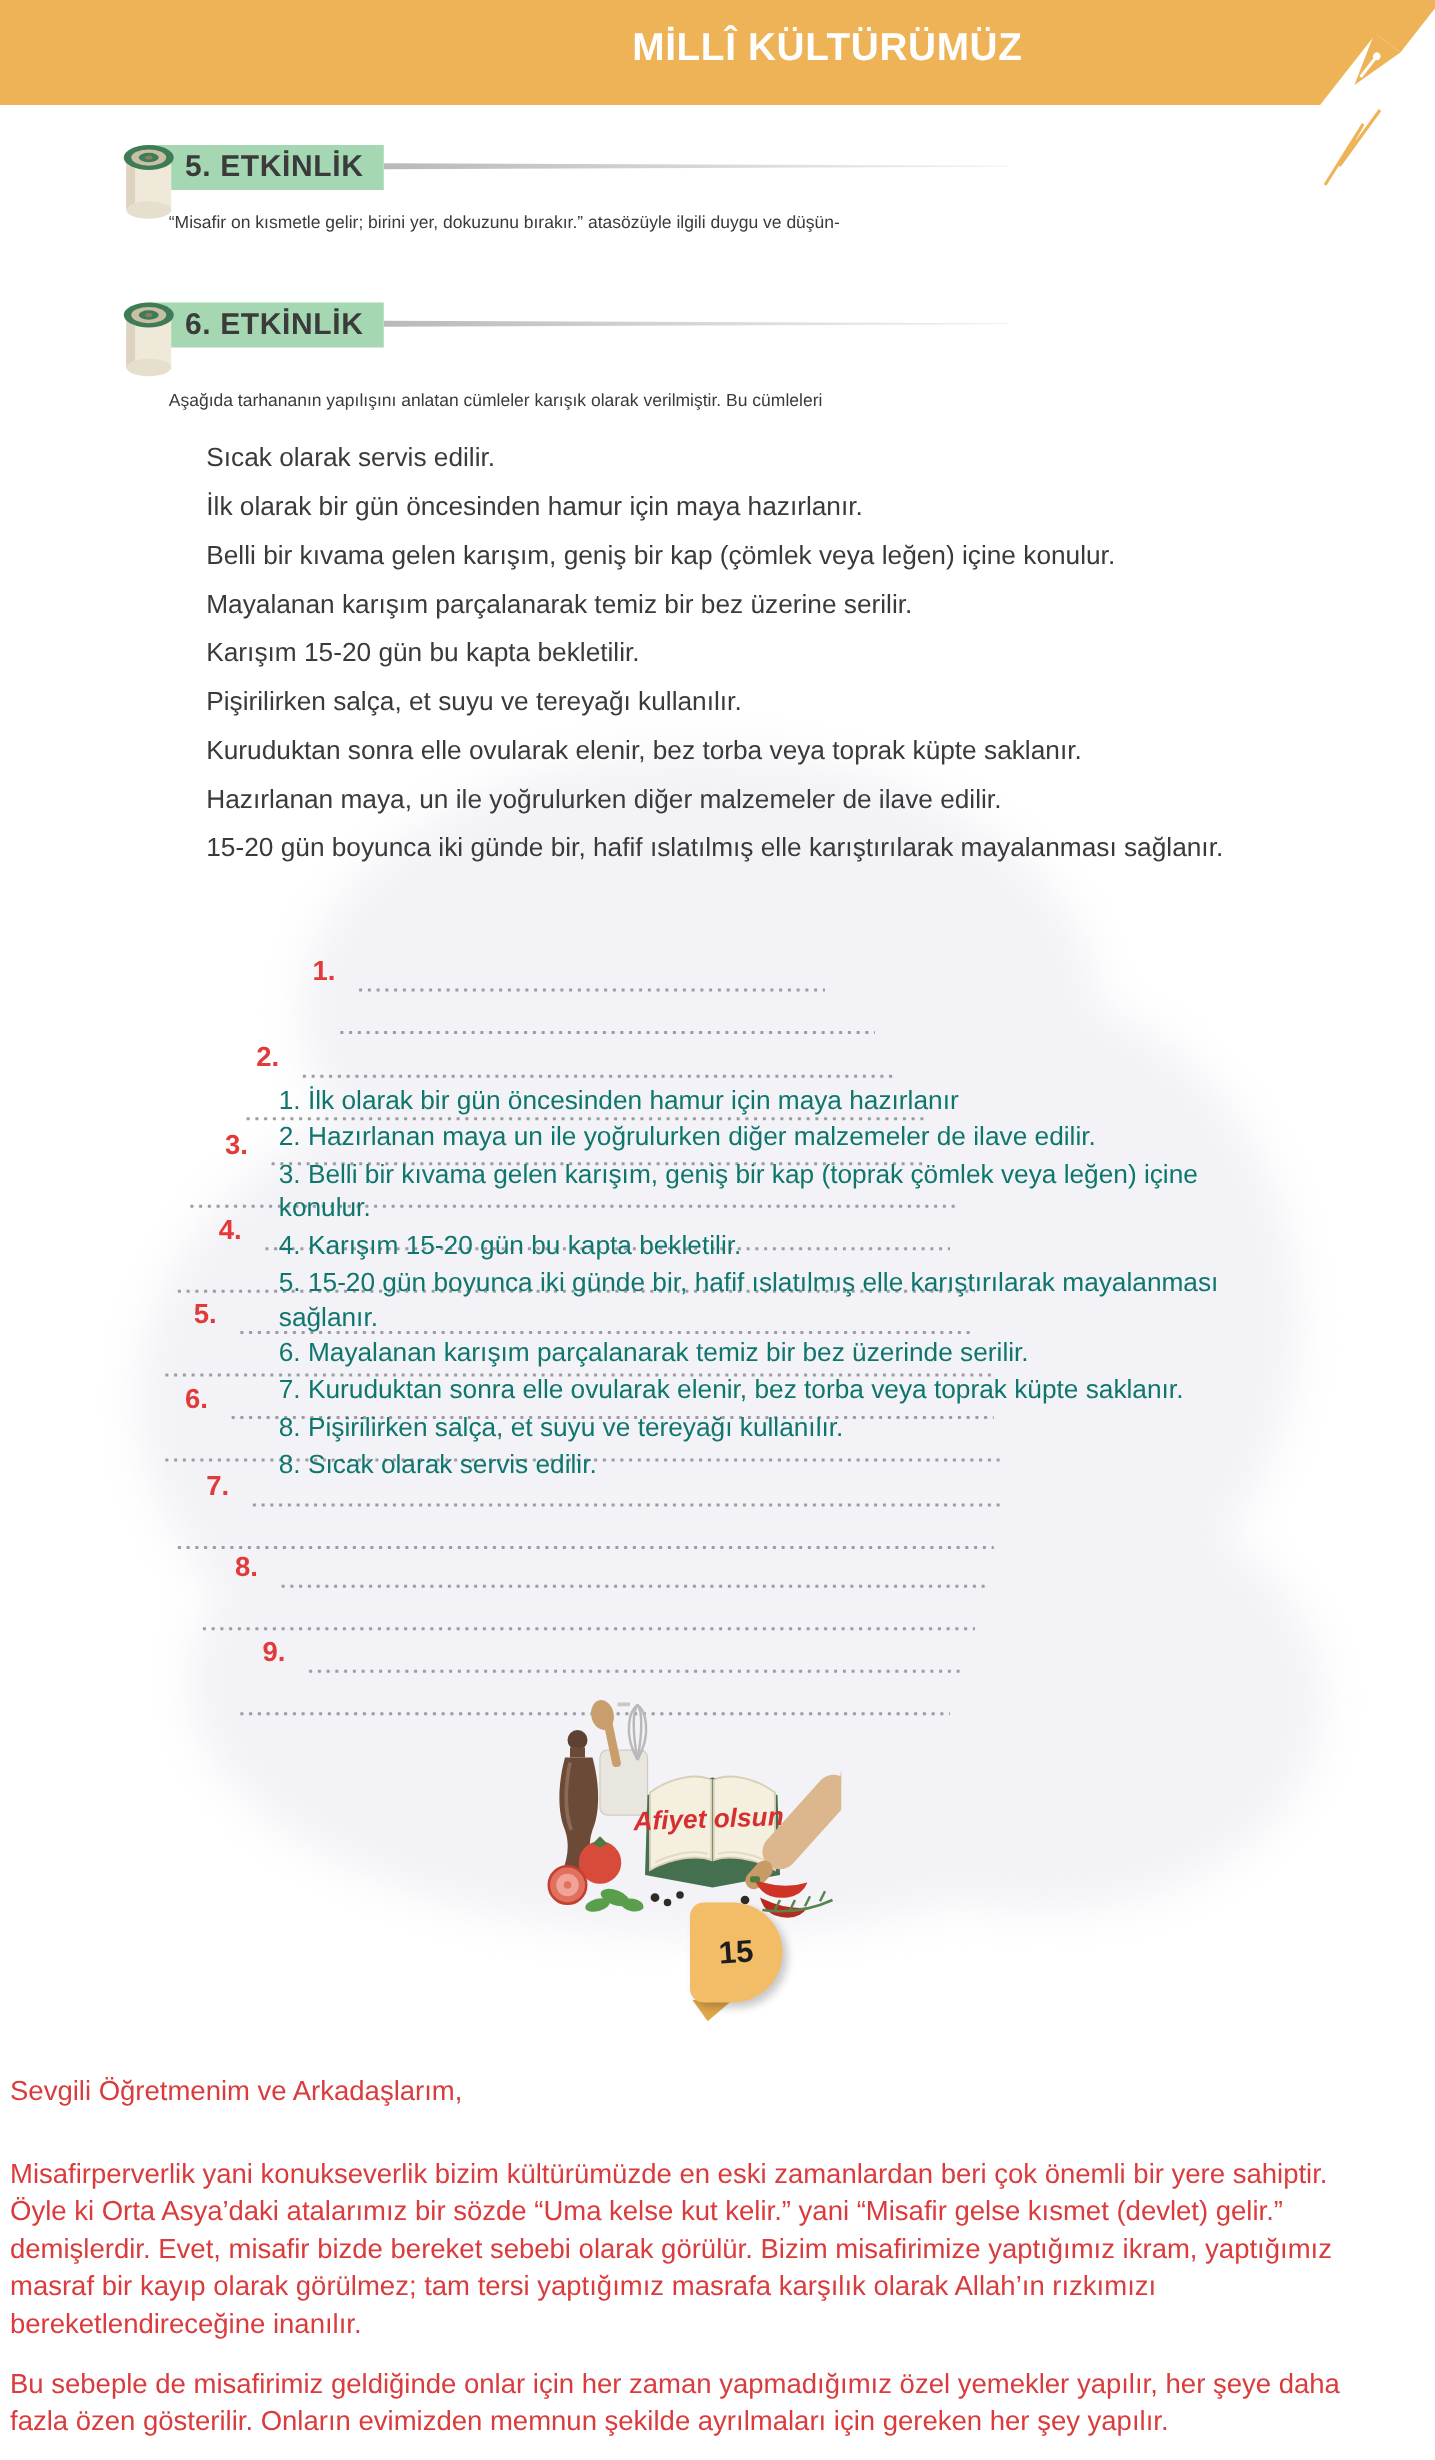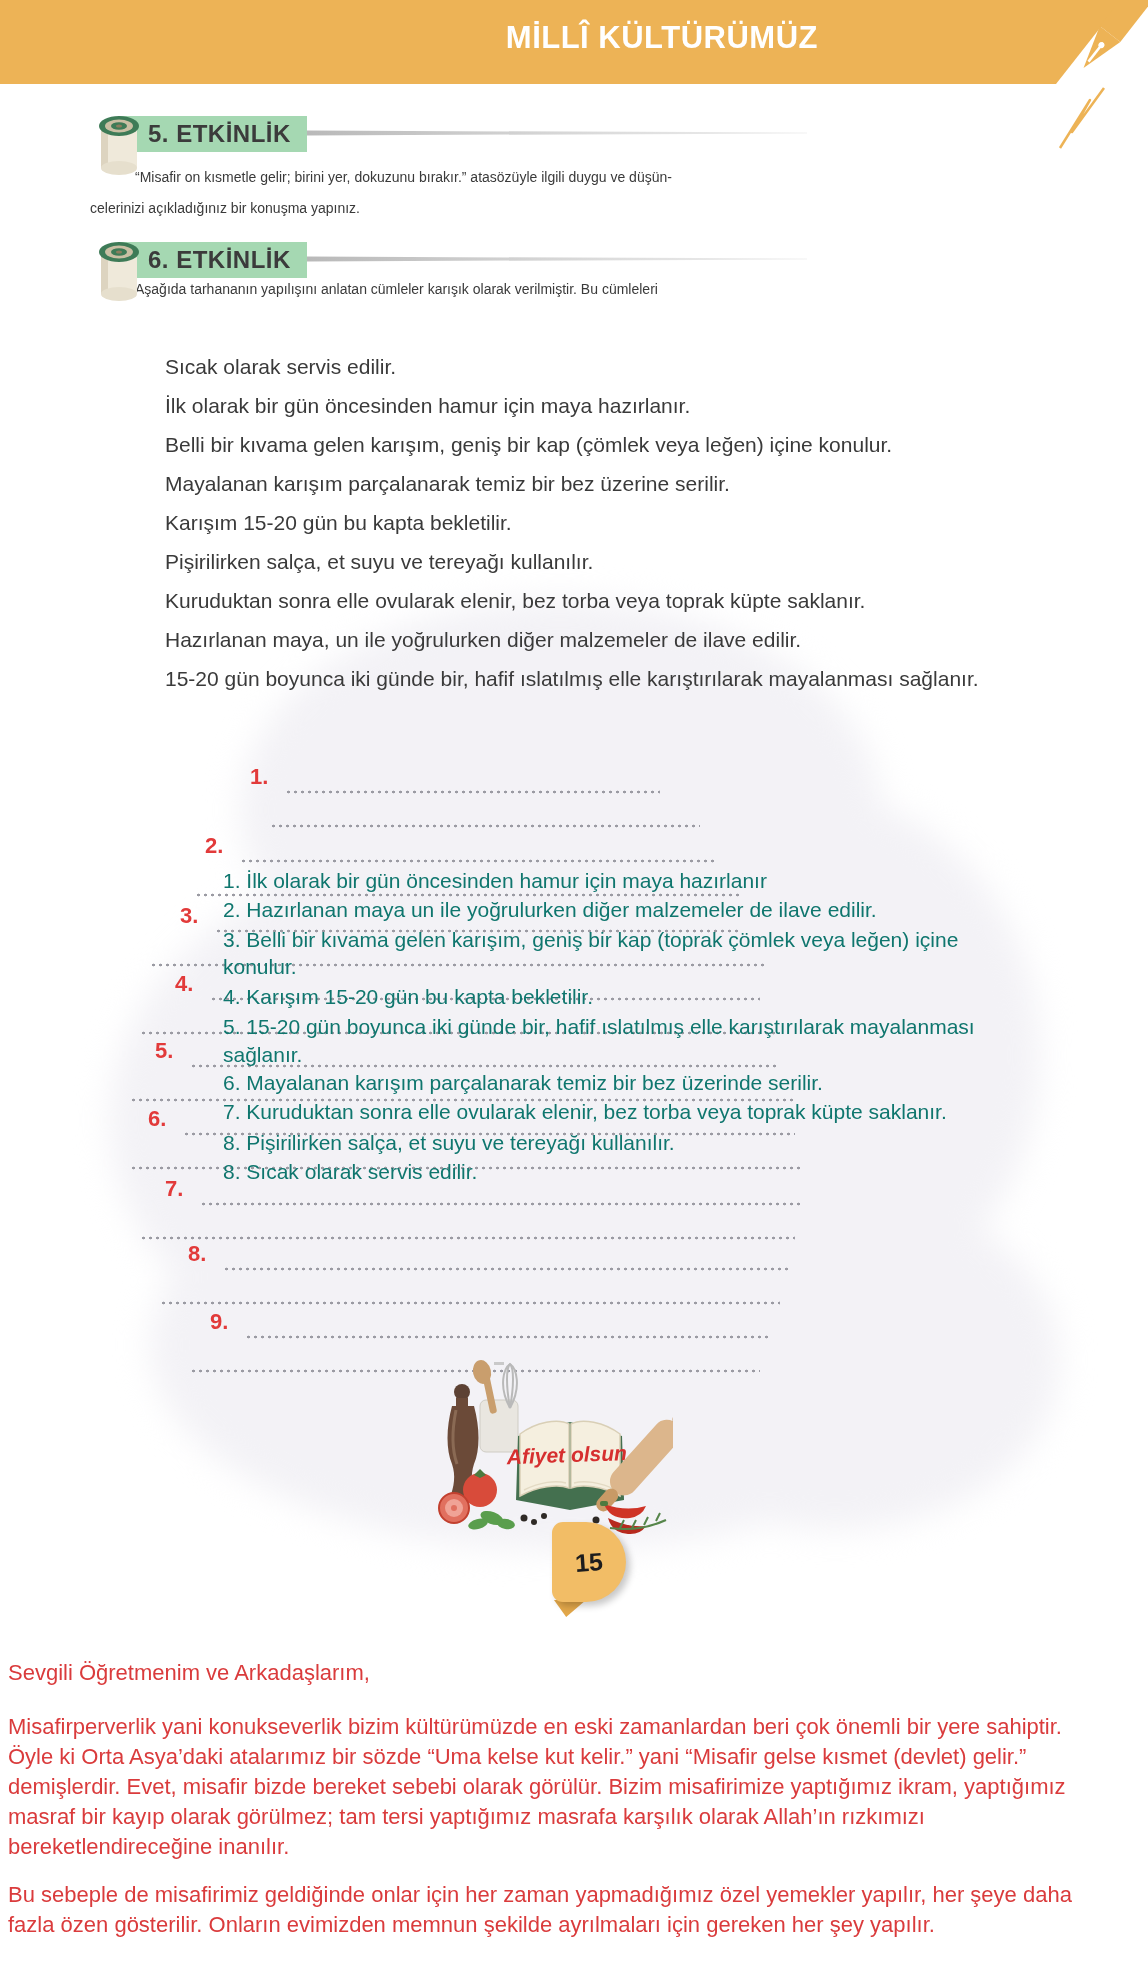--- a/index.html
+++ b/index.html
@@ -57,21 +57,21 @@
     display:flex;align-items:center;justify-content:center;
   }
   .badge-num{font-size:25px;font-weight:bold;color:#1d1d1d;transform:rotate(-4deg);}
   .badge-fold{
     position:absolute;left:2px;top:78px;width:32px;height:17px;background:#e2a74a;
     clip-path:polygon(0 0,100% 0,38% 100%);
   }
   
   .letter{position:absolute;left:8px;top:1658px;width:1136px;color:#da3b3c;font-size:22px;line-height:30px;z-index:2;}
   .letter .lline{white-space:nowrap;}
-  .salutation{margin-bottom:24px;}
+  .salutation{margin-bottom:36px;}
   .letter-p1{margin-bottom:18px;}
 </style>
 </head>
 <body>
 
 <div id="page">
 
   <div class="cloud">
     <div class="blob" style="left:240px;top:600px;width:640px;height:420px;"></div>
     <div class="blob" style="left:110px;top:840px;width:760px;height:560px;"></div>
@@ -101,38 +101,37 @@
       <ellipse cx="27" cy="22" rx="14" ry="6.5" fill="#c9bfa3"></ellipse>
       <ellipse cx="27" cy="22" rx="8" ry="3.8" fill="#3e7b57"></ellipse>
       <ellipse cx="27" cy="22" rx="3" ry="1.6" fill="#8b7d5e"></ellipse>
     </svg>
     <div class="act-label">5. ETKİNLİK</div>
     <div class="needle"></div>
   </div>
 
   <div class="para" style="top:162px;">
     <div class="pline">“Misafir on kısmetle gelir; birini yer, dokuzunu bırakır.” atasözüyle ilgili duygu ve düşün-</div>
-    <div class="pline">celerinizi açıkladığınız bir konuşma yapınız.</div>
   </div>
 
   <div class="act-header" style="top:230px;">
     <svg class="scroll-icon" viewBox="0 0 54 74">
       <rect x="9" y="22" width="36" height="42" fill="#efe9da"></rect>
       <rect x="9" y="22" width="7" height="42" fill="#ddd4c0"></rect>
       <ellipse cx="27" cy="64" rx="18" ry="7" fill="#e6dfcd"></ellipse>
       <ellipse cx="27" cy="22" rx="20" ry="10" fill="#3e7b57"></ellipse>
       <ellipse cx="27" cy="22" rx="14" ry="6.5" fill="#c9bfa3"></ellipse>
       <ellipse cx="27" cy="22" rx="8" ry="3.8" fill="#3e7b57"></ellipse>
       <ellipse cx="27" cy="22" rx="3" ry="1.6" fill="#8b7d5e"></ellipse>
     </svg>
     <div class="act-label">6. ETKİNLİK</div>
     <div class="needle"></div>
   </div>
 
-  <div class="para" style="top:274px;">
+  <div class="para" style="top:305px;">
     <div class="pline">Aşağıda tarhananın yapılışını anlatan cümleler karışık olarak verilmiştir. Bu cümleleri</div>
   </div>
 
   <div class="sentences">
     <div class="sentence">Sıcak olarak servis edilir.</div>
     <div class="sentence">İlk olarak bir gün öncesinden hamur için maya hazırlanır.</div>
     <div class="sentence">Belli bir kıvama gelen karışım, geniş bir kap (çömlek veya leğen) içine konulur.</div>
     <div class="sentence">Mayalanan karışım parçalanarak temiz bir bez üzerine serilir.</div>
     <div class="sentence">Karışım 15-20 gün bu kapta bekletilir.</div>
     <div class="sentence">Pişirilirken salça, et suyu ve tereyağı kullanılır.</div>

